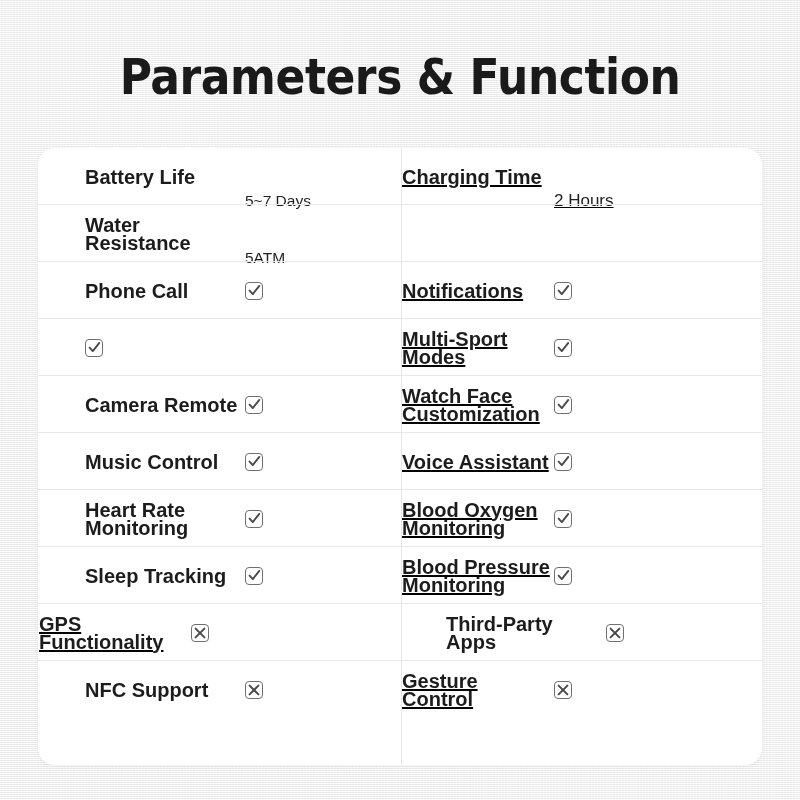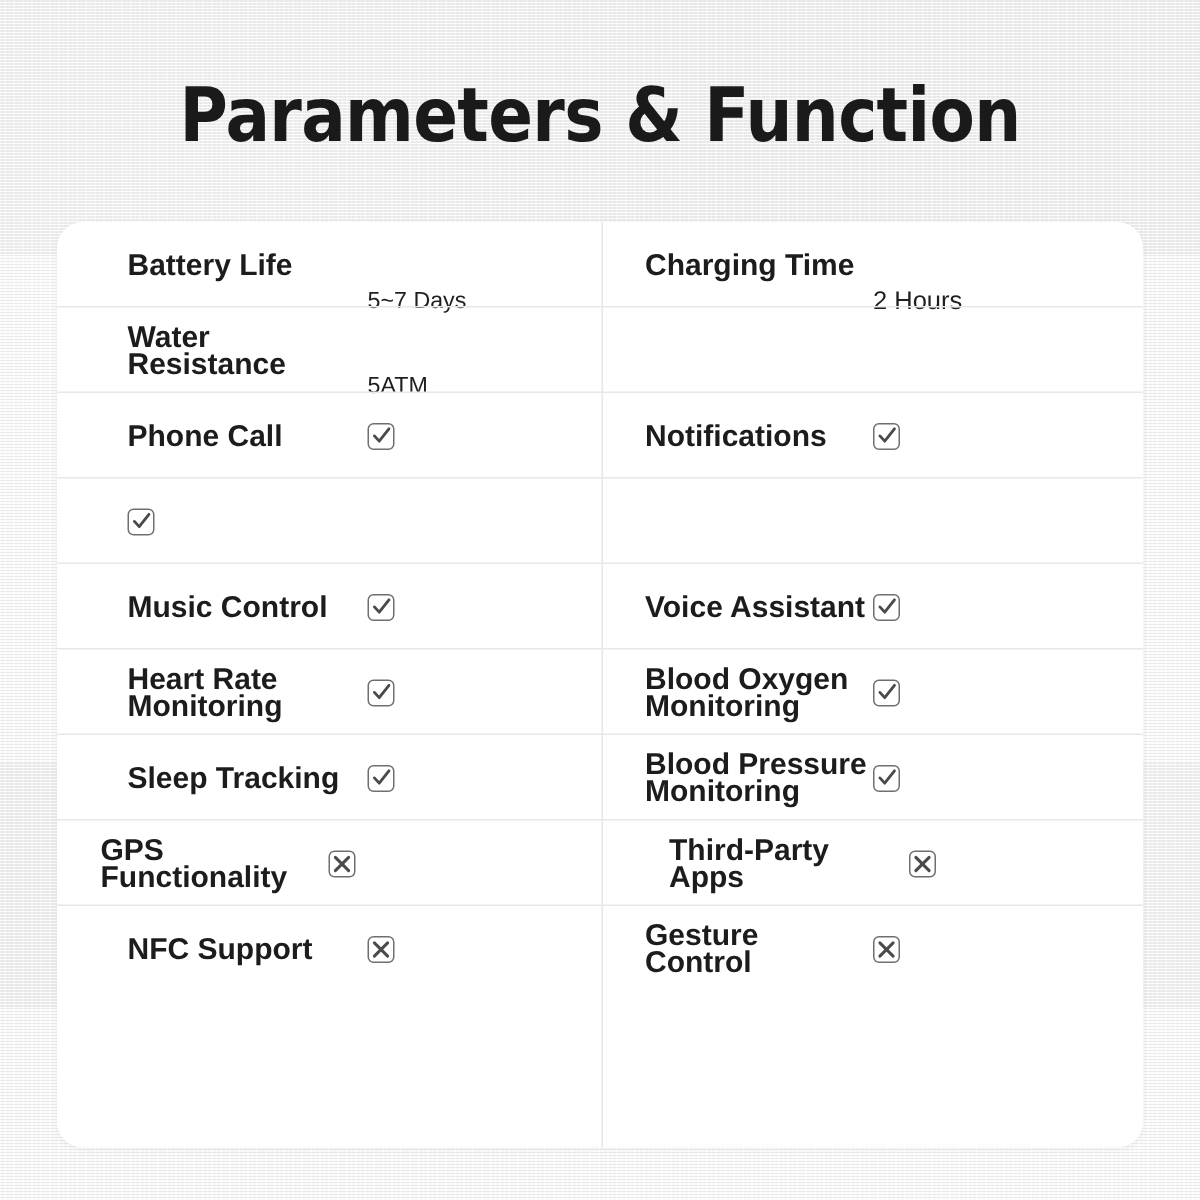--- a/index.html
+++ b/index.html
@@ -89,21 +89,21 @@
     background: #e8e8e8;
   }
 
   .spec-cell {
     display: flex;
     align-items: center;
     box-sizing: border-box;
     height: 100%;
   }
   .spec-cell.left  { width: 363px; padding-left: 47px; }
-  .spec-cell.right { width: 361px; padding-left: 29px; }
+  .spec-cell.right { width: 361px; padding-left: 1px; text-decoration: underline; }
 
   .spec-label {
     font-size: 20px;
     font-weight: 700;
     color: #1c1c1c;
     line-height: 18px;
     white-space: pre-line;
     width: 160px;
     flex: 0 0 auto;
   }
@@ -181,20 +181,48 @@
           </div>
         </div>
         <div class="spec-row">
           <div class="spec-cell left">
             <span class="spec-mark">
               <svg width="13" height="13" viewBox="0 0 13 13">
                 <path d="M1.6 6.6 L4.8 10.1 L11.3 1.9" fill="none" stroke="#4a4a4a" stroke-width="1.9" stroke-linecap="round" stroke-linejoin="round"></path>
               </svg>
             </span>
           </div>
+          <div class="spec-cell right">
+            <div class="spec-label">Multi-Sport
+Modes</div>
+            <span class="spec-mark">
+              <svg width="13" height="13" viewBox="0 0 13 13">
+                <path d="M1.6 6.6 L4.8 10.1 L11.3 1.9" fill="none" stroke="#4a4a4a" stroke-width="1.9" stroke-linecap="round" stroke-linejoin="round"></path>
+              </svg>
+            </span>
+          </div>
+        </div>
+        <div class="spec-row">
+          <div class="spec-cell left">
+            <div class="spec-label">Camera Remote</div>
+            <span class="spec-mark">
+              <svg width="13" height="13" viewBox="0 0 13 13">
+                <path d="M1.6 6.6 L4.8 10.1 L11.3 1.9" fill="none" stroke="#4a4a4a" stroke-width="1.9" stroke-linecap="round" stroke-linejoin="round"></path>
+              </svg>
+            </span>
+          </div>
+          <div class="spec-cell right">
+            <div class="spec-label">Watch Face
+Customization</div>
+            <span class="spec-mark">
+              <svg width="13" height="13" viewBox="0 0 13 13">
+                <path d="M1.6 6.6 L4.8 10.1 L11.3 1.9" fill="none" stroke="#4a4a4a" stroke-width="1.9" stroke-linecap="round" stroke-linejoin="round"></path>
+              </svg>
+            </span>
+          </div>
         </div>
         <div class="spec-row">
           <div class="spec-cell left">
             <div class="spec-label">Music Control</div>
             <span class="spec-mark">
               <svg width="13" height="13" viewBox="0 0 13 13">
                 <path d="M1.6 6.6 L4.8 10.1 L11.3 1.9" fill="none" stroke="#4a4a4a" stroke-width="1.9" stroke-linecap="round" stroke-linejoin="round"></path>
               </svg>
             </span>
           </div>

